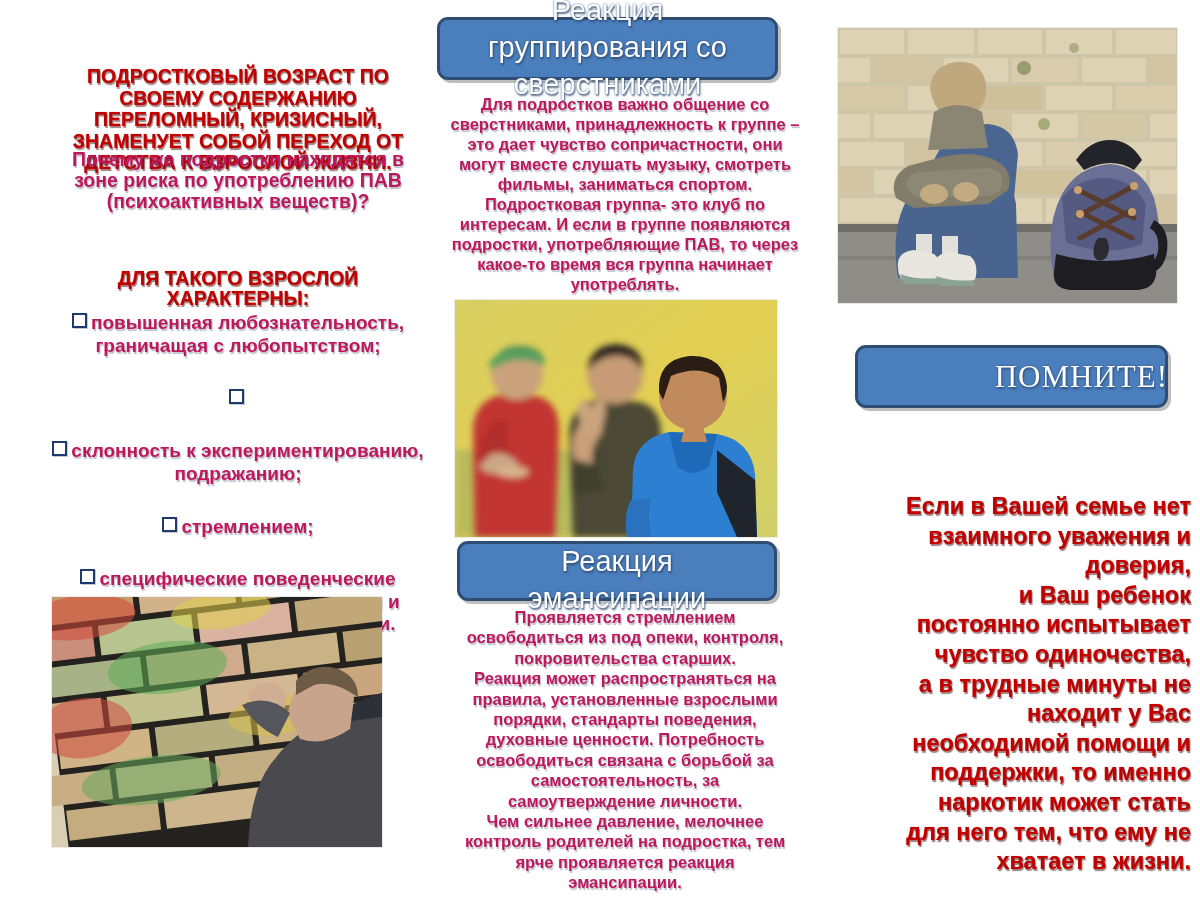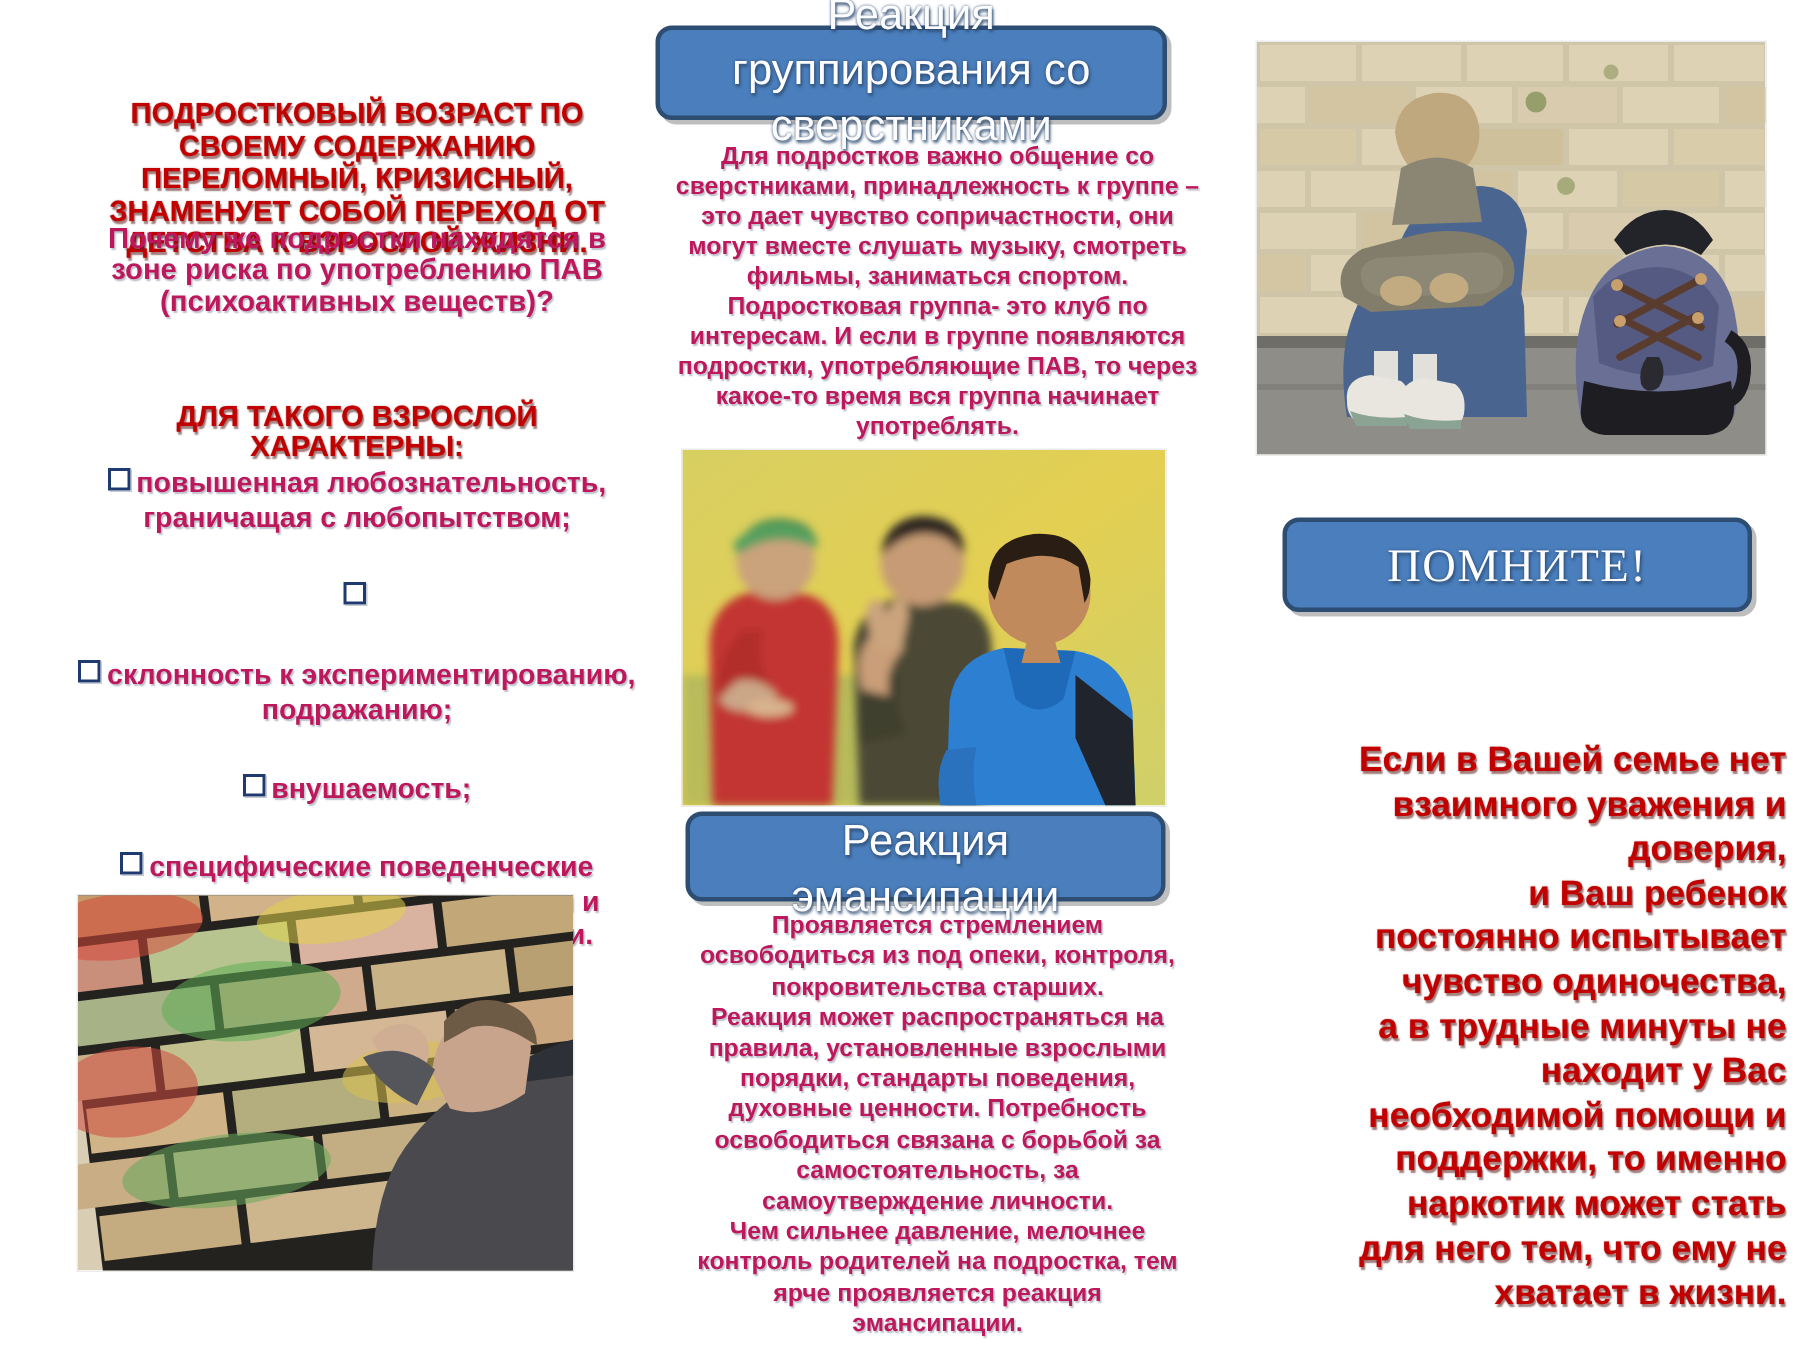--- a/index.html
+++ b/index.html
@@ -41,21 +41,21 @@
     font-weight:normal;white-space:pre-line;
     text-shadow:0 0 2px rgba(46,77,115,.95), 1px 2px 2px rgba(46,77,115,.8);
   }
   .box1{left:437px;top:17px;width:341px;height:63px;}
   .box1 .hdr-title{top:-25px;height:130px;overflow:hidden;font-size:29px;line-height:37px;}
   .box2{left:457px;top:541px;width:320px;height:60px;}
   .box2 .hdr-title{top:2px;height:120px;font-size:29px;line-height:37px;}
   .box3{left:855px;top:345px;width:313px;height:63px;}
   .box3 .hdr-title{
     top:0;height:63px;line-height:63px;font-size:31px;
-    font-family:"Liberation Serif","DejaVu Serif",serif;letter-spacing:1px;
+    font-family:"Liberation Serif","DejaVu Serif",serif;letter-spacing:1px;text-align:right;
   }
   .m-para1{left:433px;top:94px;width:384px;font-size:16.5px;line-height:20px;}
   .m-para2{left:433px;top:607px;width:384px;font-size:16.5px;line-height:20.4px;}
   .r-warning{left:843px;top:452px;width:348px;font-size:23.5px;line-height:29.6px;text-align:right;}
   
   .photo{display:block;}
   .photo-frame{box-shadow:0 0 0 1px rgba(0,0,0,.08);}
 </style>
 </head>
 <body>
@@ -72,21 +72,21 @@
 
 <div class="abs red-3d l-subtitle">ДЛЯ ТАКОГО ВЗРОСЛОЙ
 ХАРАКТЕРНЫ:</div>
 
 <div class="abs navy-3d l-list">
   <div class="item"><span class="bullet-square"></span><span class="item-text">повышенная любознательность,
 граничащая с любопытством;</span></div>
   <div class="item"><span class="bullet-square"></span></div>
   <div class="item"><span class="bullet-square"></span><span class="item-text">склонность к экспериментированию,
 подражанию;</span></div>
-  <div class="item"><span class="bullet-square"></span><span class="item-text">внушаемость;</span></div>
+  <div class="item"><span class="bullet-square"></span><span class="item-text">стремлением;</span></div>
   <div class="item"><span class="bullet-square"></span><span class="item-text">специфические поведенческие
 реакции – реакции эмансипации и
 группирования со сверстниками.</span></div>
 </div>
 
 <svg class="abs photo photo-frame" style="left:52px;top:597px;" width="330" height="250" viewBox="0 0 330 250">
   <rect width="330" height="250" fill="#d9cdb4"></rect>
   <g transform="rotate(-7 0 0) translate(-14,-6)">
     <rect x="0" y="0" width="380" height="300" fill="#23221e"></rect>
     <g>

